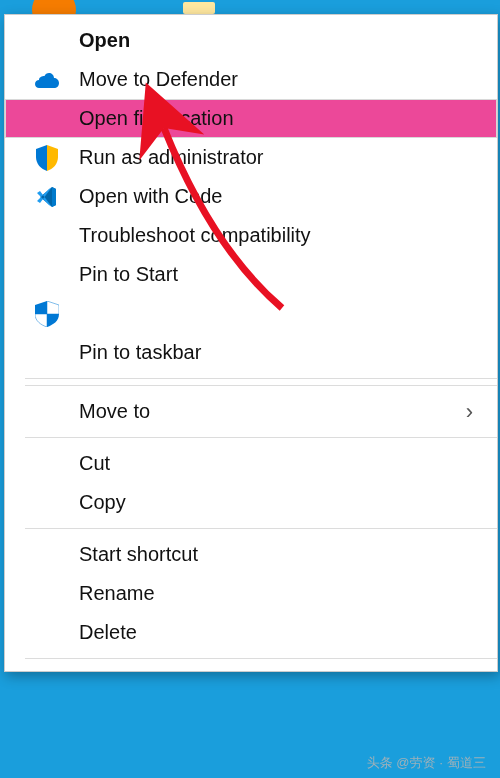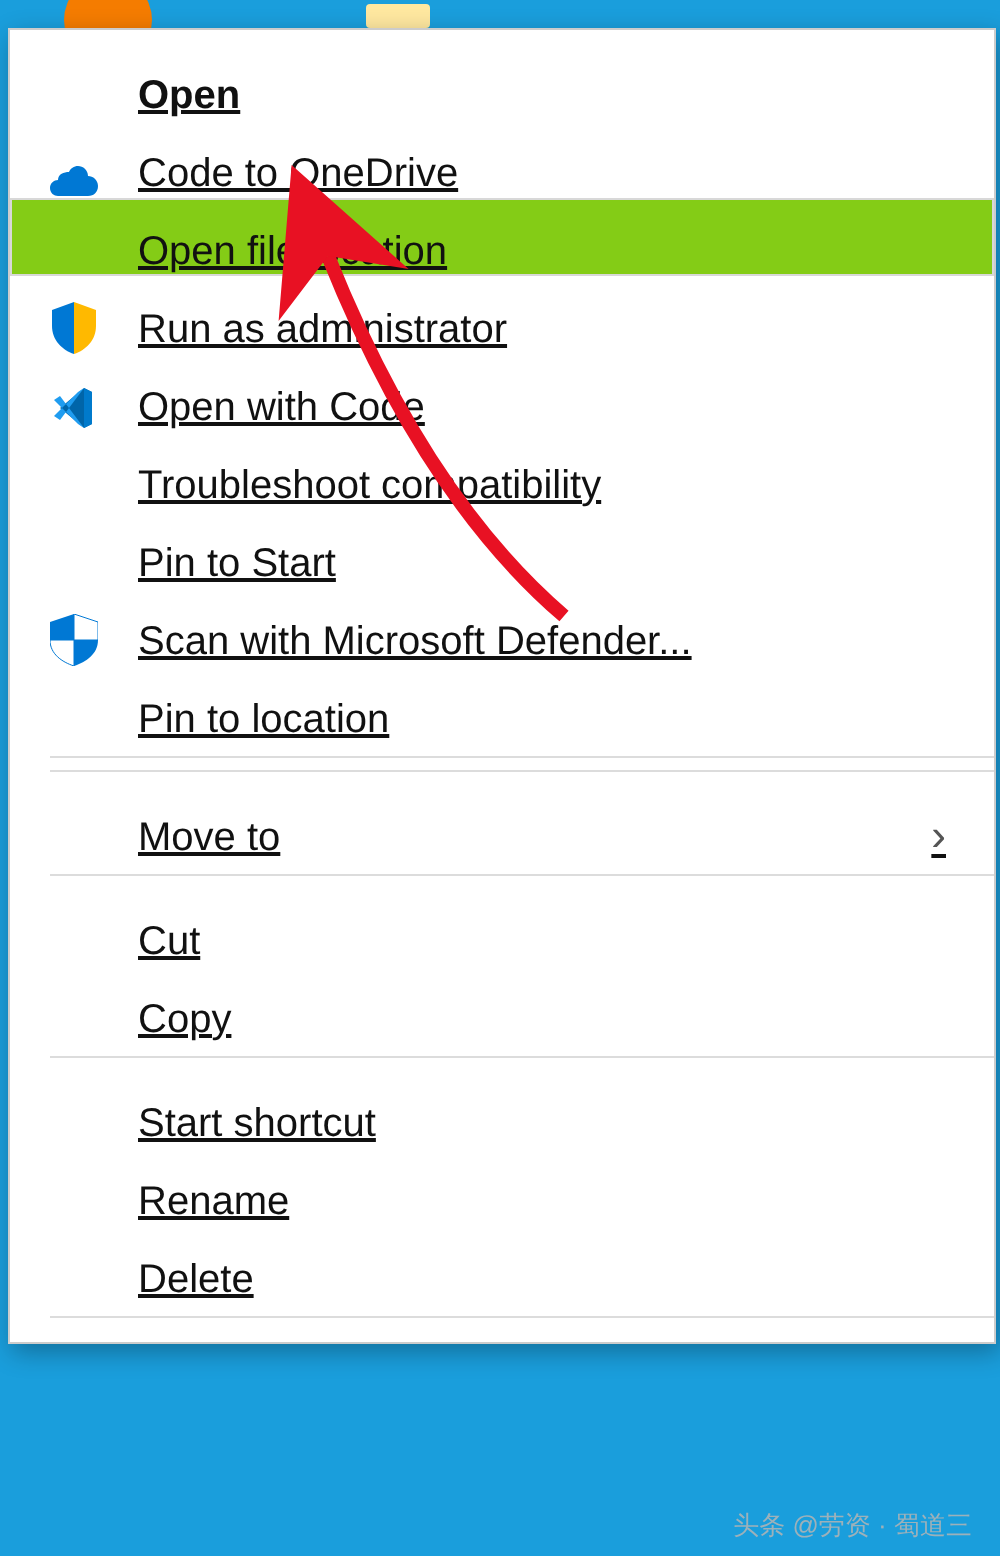--- a/index.html
+++ b/index.html
@@ -34,31 +34,30 @@
       top: 14px;
       left: 4px;
       width: 494px;
       background: #ffffff;
       box-shadow: 2px 4px 12px rgba(0,0,0,0.3);
       border: 1px solid #ccc;
       padding: 6px 0;
     }
     .menu-item {
       display: flex;
-      align-items: flex-end;
+      align-items: center;
       height: 39px;
-      padding: 0 16px 0 0;
+      padding: 0 16px 0 10px;
       font-size: 20px;
       color: #111;
       cursor: default;
       position: relative;
-      text-decoration: underline;
     }
     .menu-item.selected {
-      background: #84cc16;
+      background: #ec4899;
       box-shadow: inset 0 0 0 1px #d8d8d8;
     }
     .icon-slot {
       width: 64px;
       display: flex;
       align-items: center;
       justify-content: center;
       flex-shrink: 0;
     }
     .label {
@@ -104,21 +103,21 @@
     <span class="icon-slot"></span>
     <span class="label">Open</span>
   </div>
 
   <div class="menu-item">
     <span class="icon-slot">
       <svg width="26" height="18" viewBox="0 0 26 18">
           <path fill="#0078d4" d="M20 7c0-3-2.5-5-5-5-2 0-3.8 1.2-4.5 3C8 5 5 6 5 9c-2 0-4 1.5-4 4s2 4 4 4h15c3 0 5-2 5-5s-2.5-5-5-5z"></path>
         </svg>
     </span>
-    <span class="label">Code to OneDrive</span>
+    <span class="label">Move to Defender</span>
   </div>
 
   <div class="menu-item selected">
     <span class="icon-slot"></span>
     <span class="label">Open file location</span>
   </div>
 
   <div class="menu-item">
     <span class="icon-slot">
       <svg width="22" height="26" viewBox="0 0 22 26">
@@ -152,26 +151,25 @@
 
   <div class="menu-item">
     <span class="icon-slot">
       <svg width="24" height="26" viewBox="0 0 24 26">
           <path fill="#0078d4" d="M12 0 L0 4 V13 H12 Z"></path>
           <path fill="#ffffff" stroke="#0078d4" stroke-width="0.5" d="M12 0 L24 4 V13 H12 Z"></path>
           <path fill="#ffffff" stroke="#0078d4" stroke-width="0.5" d="M0 13 H12 V26 C6 24 0 20 0 13 Z"></path>
           <path fill="#0078d4" d="M12 13 H24 C24 20 18 24 12 26 Z"></path>
         </svg>
     </span>
-    <span class="label">Scan with Microsoft Defender...</span>
-  </div>
-
-  <div class="menu-item">
-    <span class="icon-slot"></span>
-    <span class="label">Pin to location</span>
+  </div>
+
+  <div class="menu-item">
+    <span class="icon-slot"></span>
+    <span class="label">Pin to taskbar</span>
   </div>
 
   <div class="separator"></div>
 
 
   <div class="separator"></div>
 
   <div class="menu-item">
     <span class="icon-slot"></span>
     <span class="label">Move to</span>

